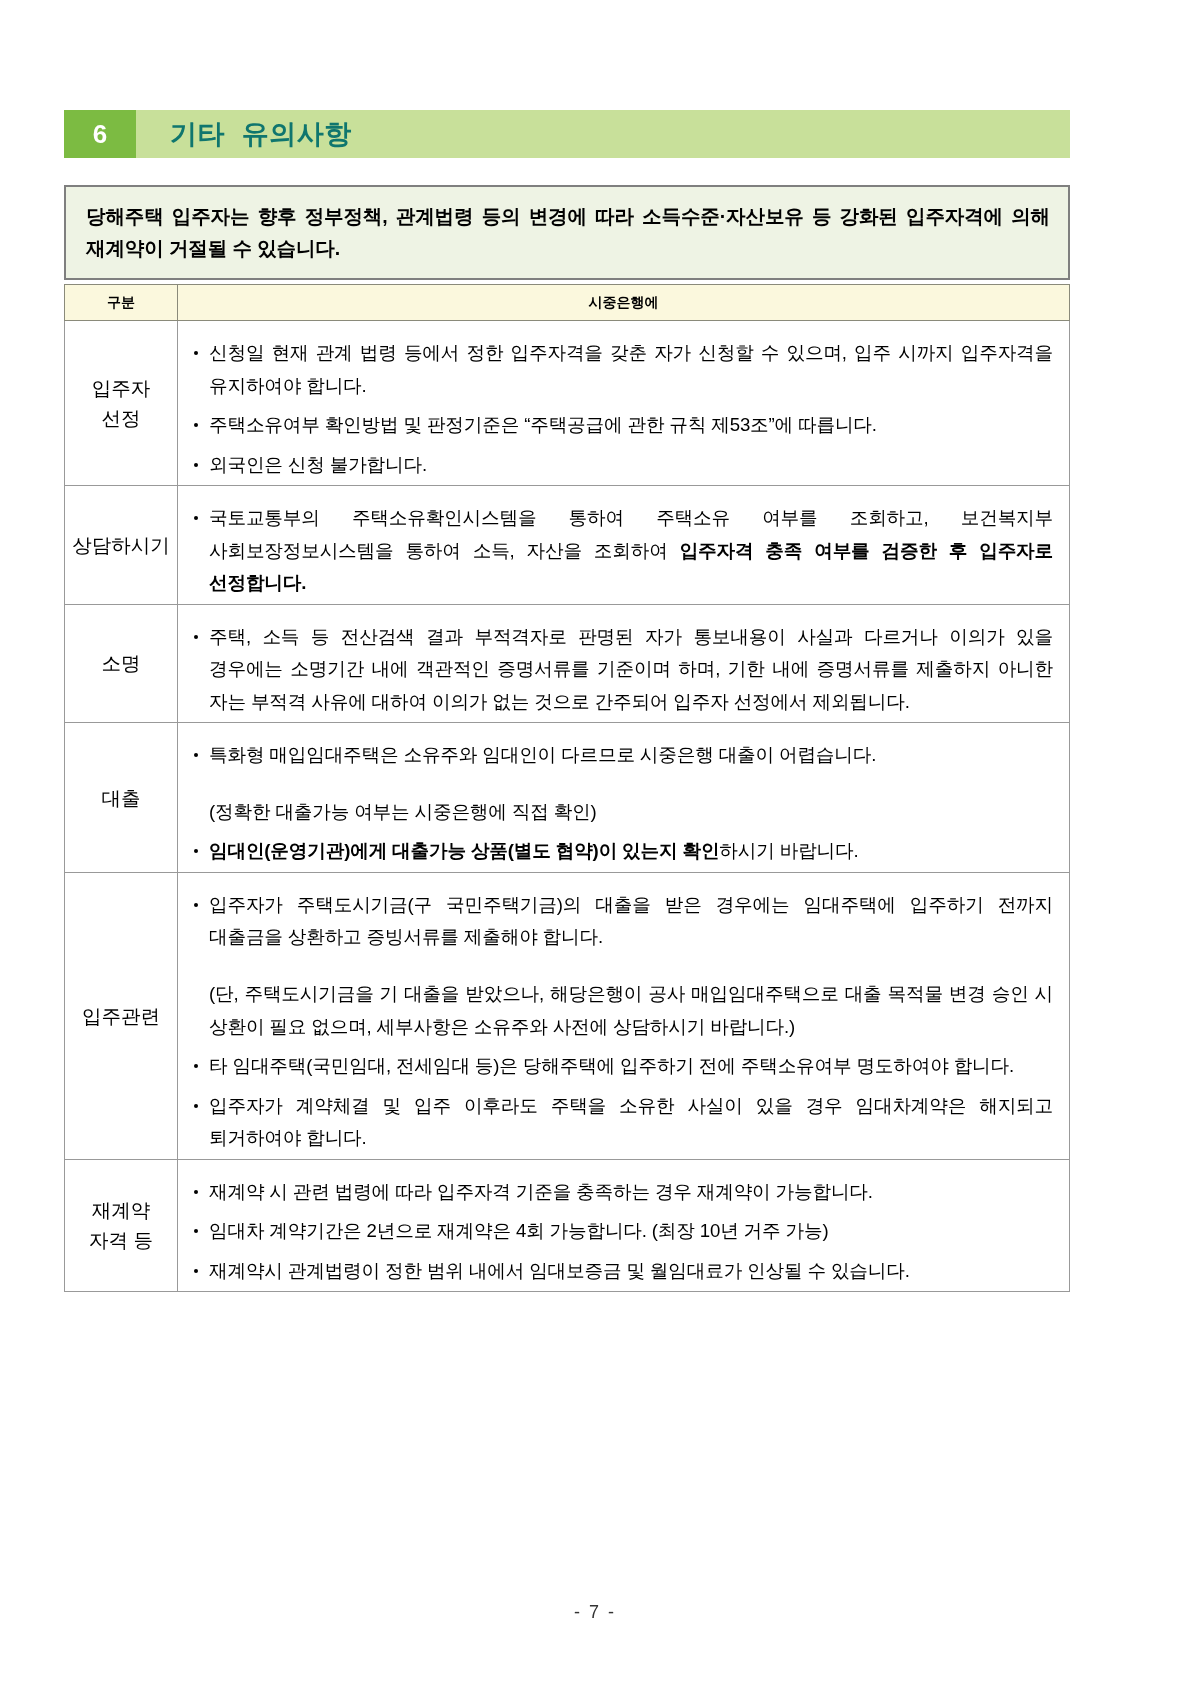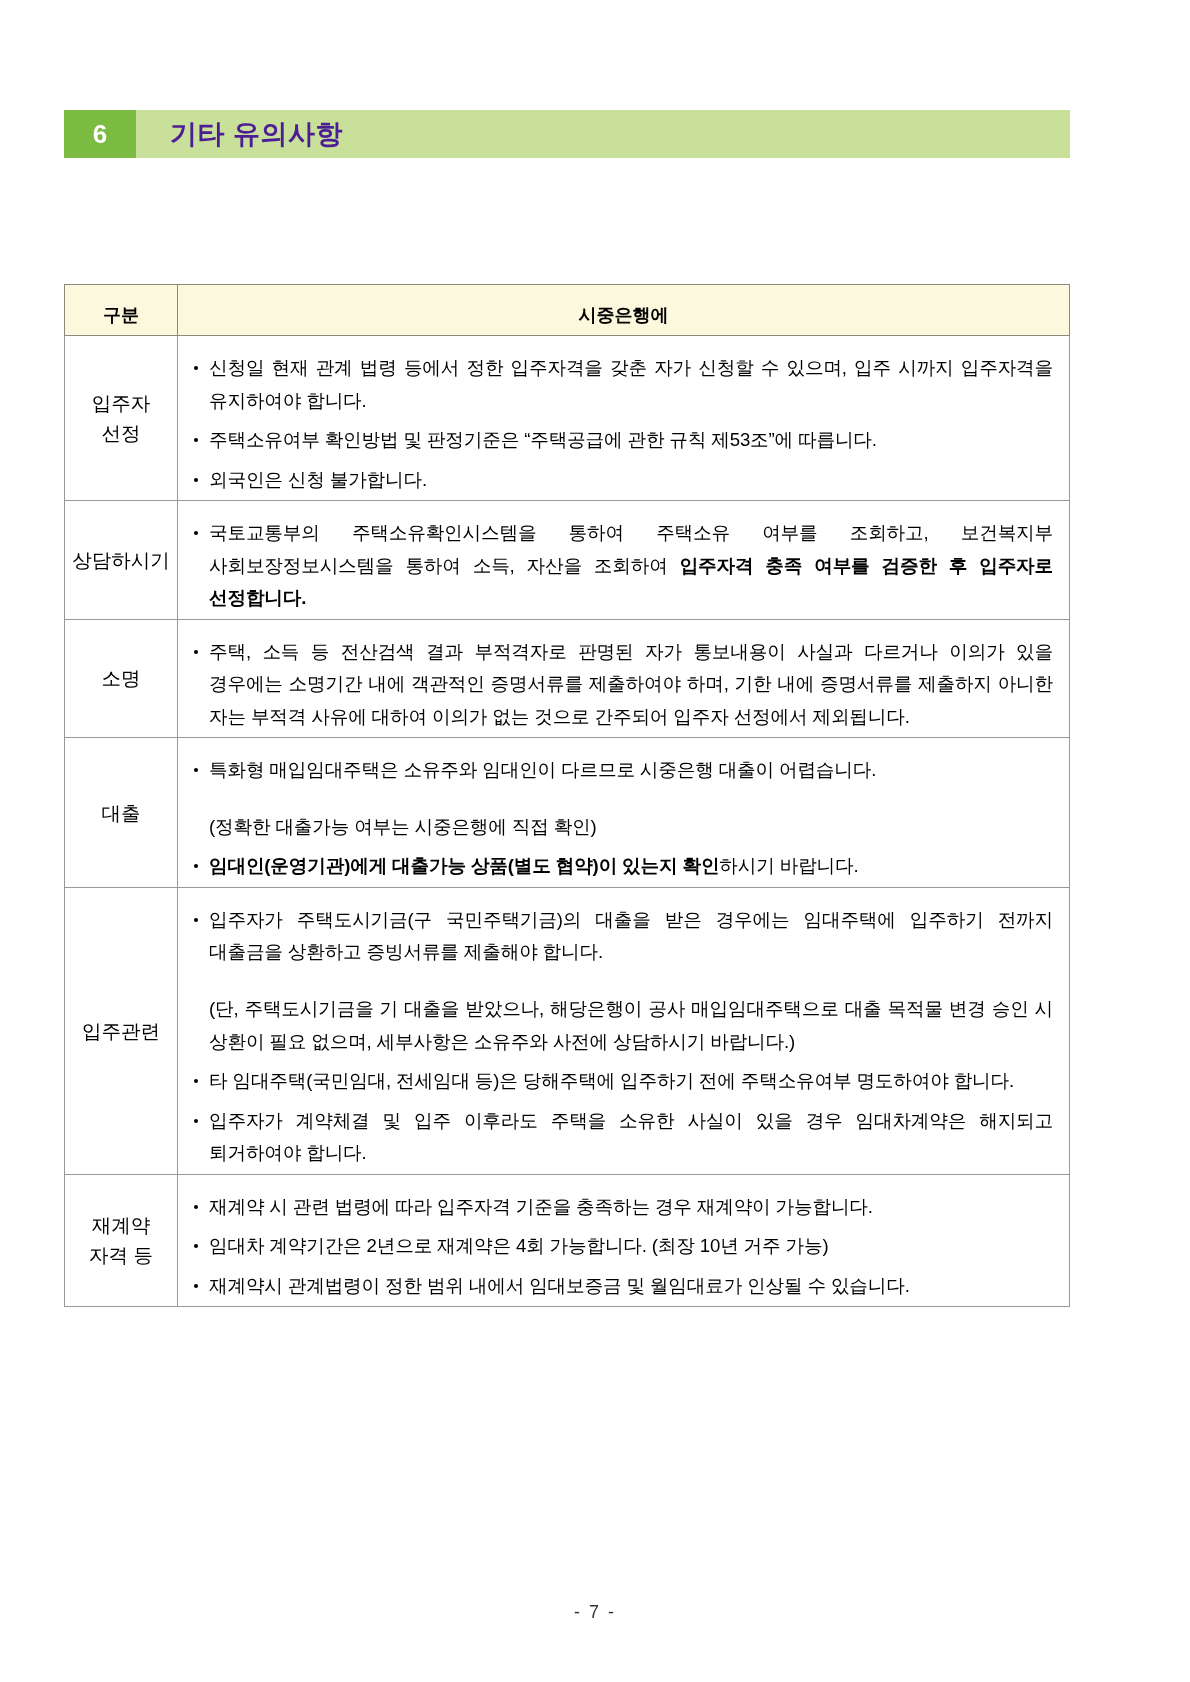--- a/index.html
+++ b/index.html
@@ -45,22 +45,23 @@
     justify-content: center;
     letter-spacing: 0;
   }
   .section-title {
     flex: 1;
     display: flex;
     align-items: center;
     padding-left: 34px;
     font-size: 27px;
     font-weight: bold;
-    color: #4c1d95;
+    color: #0f766e;
     letter-spacing: 0.5px;
+    font-family: Liberation Mono, monospace;
   }
 
   
   .notice-box {
     position: absolute;
     left: 64px;
     top: 185px;
     width: 1006px;
     box-sizing: border-box;
     background: #eef3e4;
@@ -87,23 +88,23 @@
     border-collapse: collapse;
     table-layout: fixed;
   }
   .notice-table td, .notice-table th {
     border: 1px solid #999999;
     vertical-align: middle;
     box-sizing: border-box;
   }
   .notice-table thead th {
     background: #fbf8dd;
-    font-size: 18px;
-    font-weight: bold;
-    padding: 18px 0 8px 0;
+    font-size: 14px;
+    font-weight: bold;
+    padding: 9px 0 8px 0;
     text-align: center;
     border-color: #8a8a7a;
   }
   .col-label { width: 113px; }
   .cat-cell {
     text-align: center;
     font-size: 19.5px;
     font-weight: normal;
     line-height: 1.55;
     padding: 4px 2px;
@@ -161,20 +162,23 @@
 </head>
 <body>
 
 <div class="page">
 
   <div class="section-header">
     <div class="section-num">6</div>
     <div class="section-title">기타 유의사항</div>
   </div>
 
+  <div class="notice-box">
+    <div class="notice-text">당해주택 입주자는 향후 정부정책, 관계법령 등의 변경에 따라 소득수준·자산보유 등 강화된 입주자격에 의해 재계약이 거절될 수 있습니다.</div>
+  </div>
 
   <table class="notice-table">
     <colgroup>
       <col class="col-label">
       <col>
     </colgroup>
     <thead>
       <tr>
         <th>구분</th>
         <th>시중은행에</th>
@@ -196,21 +200,21 @@
           <td class="body-cell">
             <ul class="bullets">
               <li>국토교통부의 주택소유확인시스템을 통하여 주택소유 여부를 조회하고, 보건복지부 사회보장정보시스템을 통하여 소득, 자산을 조회하여 <span class="b">입주자격 충족 여부를 검증한 후 입주자로 선정합니다.</span></li>
             </ul>
           </td>
         </tr>
         <tr>
           <td class="cat-cell">소명</td>
           <td class="body-cell">
             <ul class="bullets">
-              <li>주택, 소득 등 전산검색 결과 부적격자로 판명된 자가 통보내용이 사실과 다르거나 이의가 있을 경우에는 소명기간 내에 객관적인 증명서류를 제출하여야 하며, 기한 내에 증명서류를 제출하지 아니한 자는 부적격 사유에 대하여 이의가 없는 것으로 간주되어 입주자 선정에서 제외됩니다.</li>
+              <li>주택, 소득 등 전산검색 결과 부적격자로 판명된 자가 통보내용이 사실과 다르거나 이의가 있을 경우에는 소명기간 내에 객관적인 증명서류를 기준이며 하며, 기한 내에 증명서류를 제출하지 아니한 자는 부적격 사유에 대하여 이의가 없는 것으로 간주되어 입주자 선정에서 제외됩니다.</li>
             </ul>
           </td>
         </tr>
         <tr>
           <td class="cat-cell">대출</td>
           <td class="body-cell">
             <ul class="bullets">
               <li>특화형 매입임대주택은 소유주와 임대인이 다르므로 시중은행 대출이 어렵습니다.</li>
               <li class="sub">(정확한 대출가능 여부는 시중은행에 직접 확인)</li>
               <li><span class="b">임대인(운영기관)에게 대출가능 상품(별도 협약)이 있는지 확인</span>하시기 바랍니다.</li>

